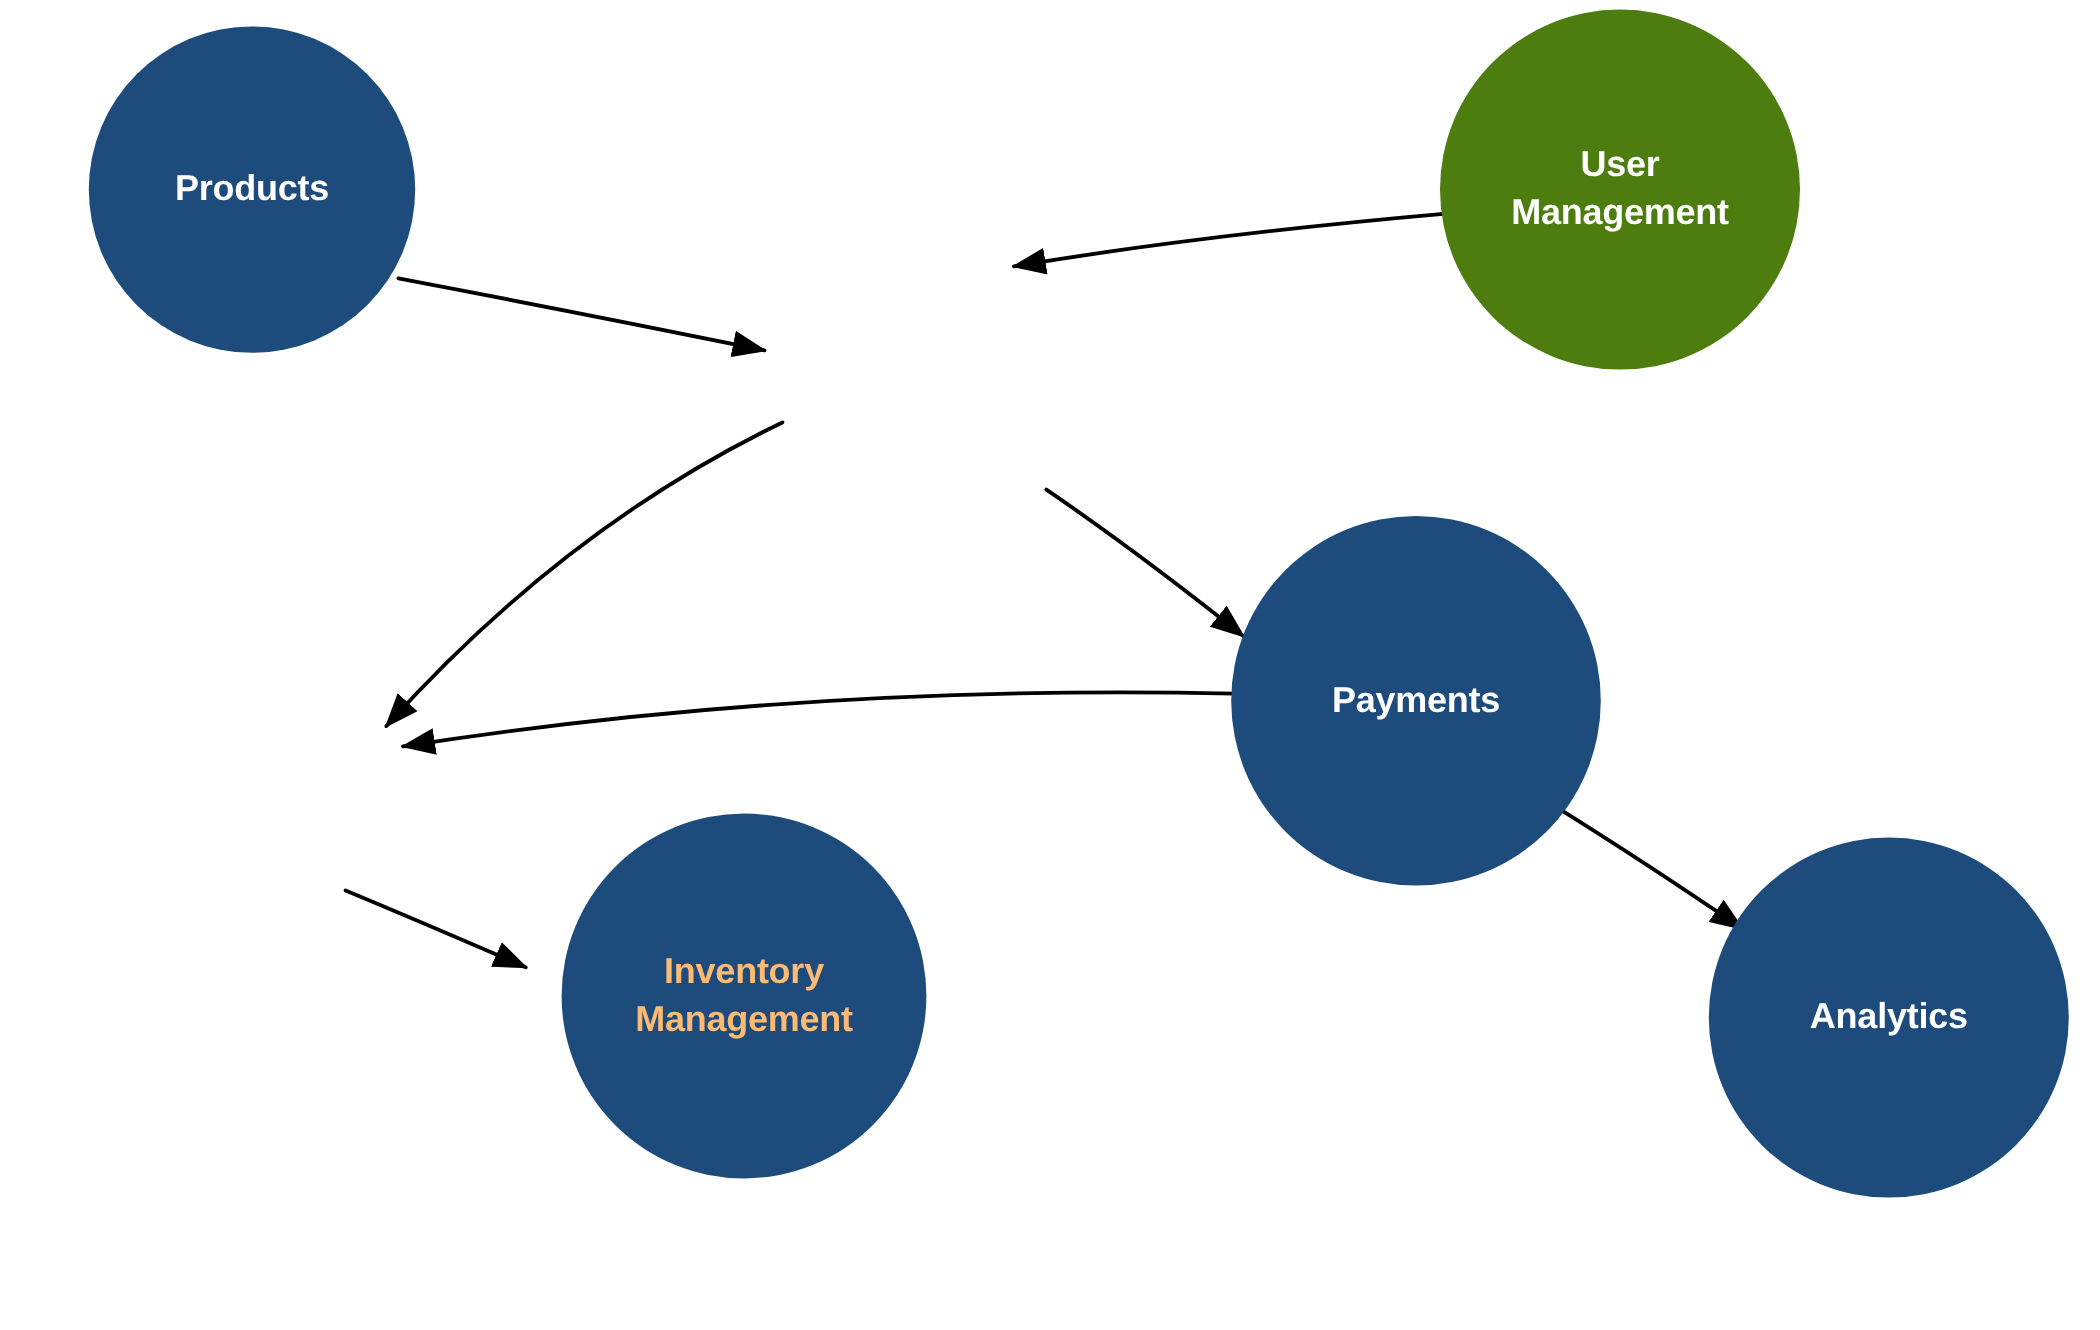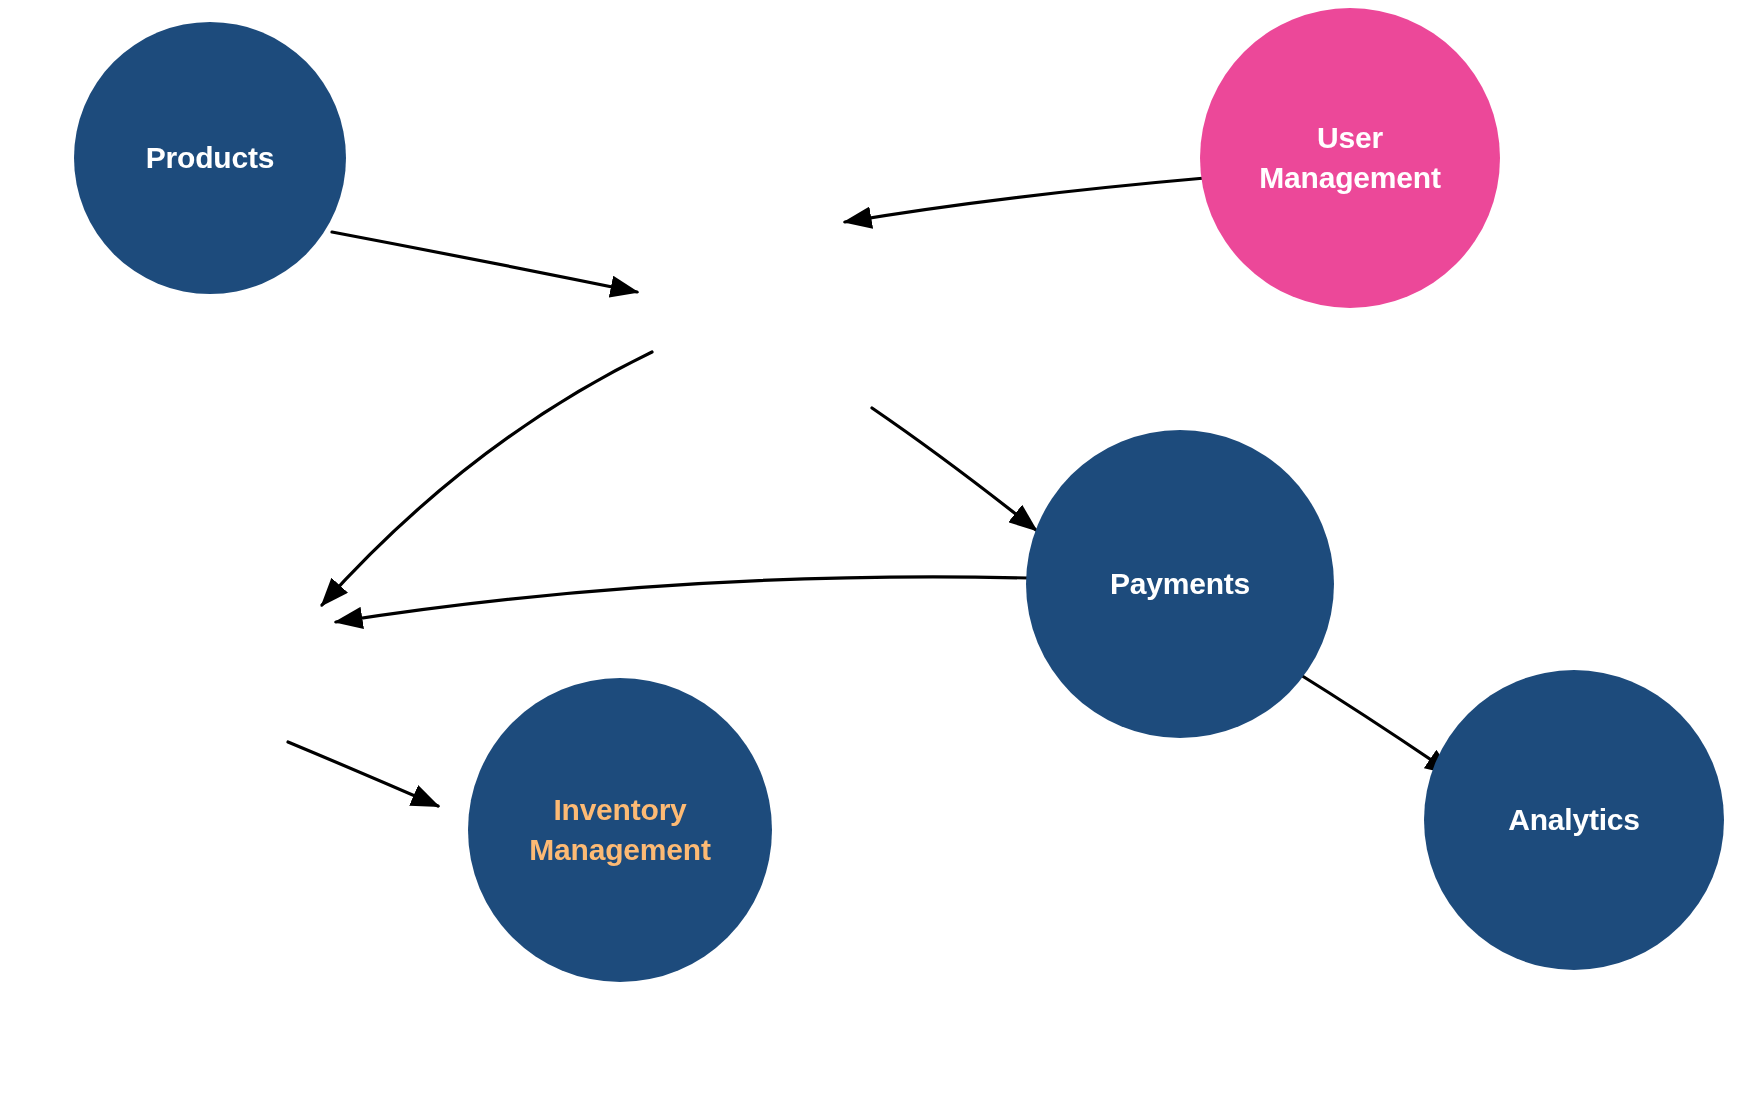--- a/index.html
+++ b/index.html
@@ -74,32 +74,32 @@
       <path class="edge-path" marker-end="url(#arrowhead)" d="M 288,742 Q 360,772 438,806" stroke="#000000"></path>
       <path class="edge-path" marker-end="url(#arrowhead)" d="M 1296,672 Q 1370,718 1452,774" stroke="#000000"></path>
     </g>
   </svg>
 
   <div class="node" style="width: 272px; height: 272px; left: 74px; top: 22px; background: rgb(29, 75, 124);">
     <span class="node-label" style="color: rgb(255, 255, 255);">Products</span>
   </div>
 
 
-  <div class="node" style="width: 300px; height: 300px; left: 1200px; top: 8px; background: #ec4899;">
+  <div class="node" style="width: 300px; height: 300px; left: 1200px; top: 8px; background: #4d7c0f;">
     <span class="node-label" style="color: rgb(255, 255, 255);">User
 Management</span>
   </div>
 
 
   <div class="node" style="width: 308px; height: 308px; left: 1026px; top: 430px; background: rgb(29, 75, 124);">
     <span class="node-label" style="color: #ffffff;">Payments</span>
   </div>
 
   <div class="node" style="width: 304px; height: 304px; left: 468px; top: 678px; background: rgb(29, 75, 124);">
     <span class="node-label" style="color: #fdba74;">Inventory
 Management</span>
   </div>
 
-  <div class="node" style="width: 300px; height: 300px; left: 1424px; top: 670px; background: rgb(29, 75, 124);">
+  <div class="node" style="width: 300px; height: 300px; left: 1424px; top: 698px; background: rgb(29, 75, 124);">
     <span class="node-label" style="color: rgb(255, 255, 255);">Analytics</span>
   </div>
 
 </div>
 
 </body></html>

